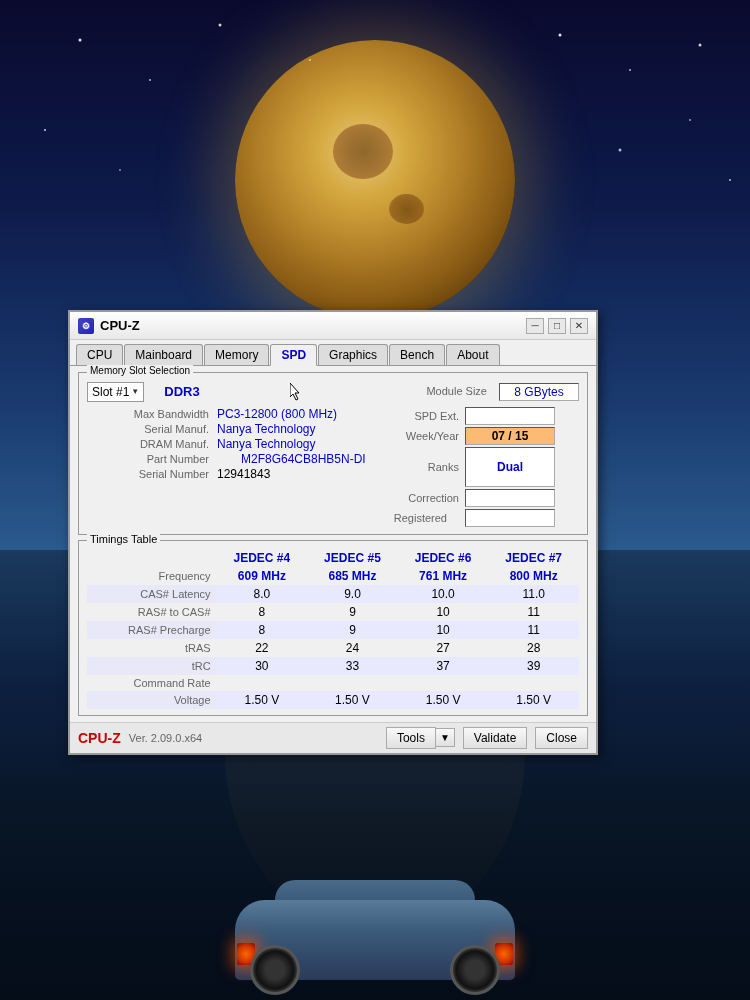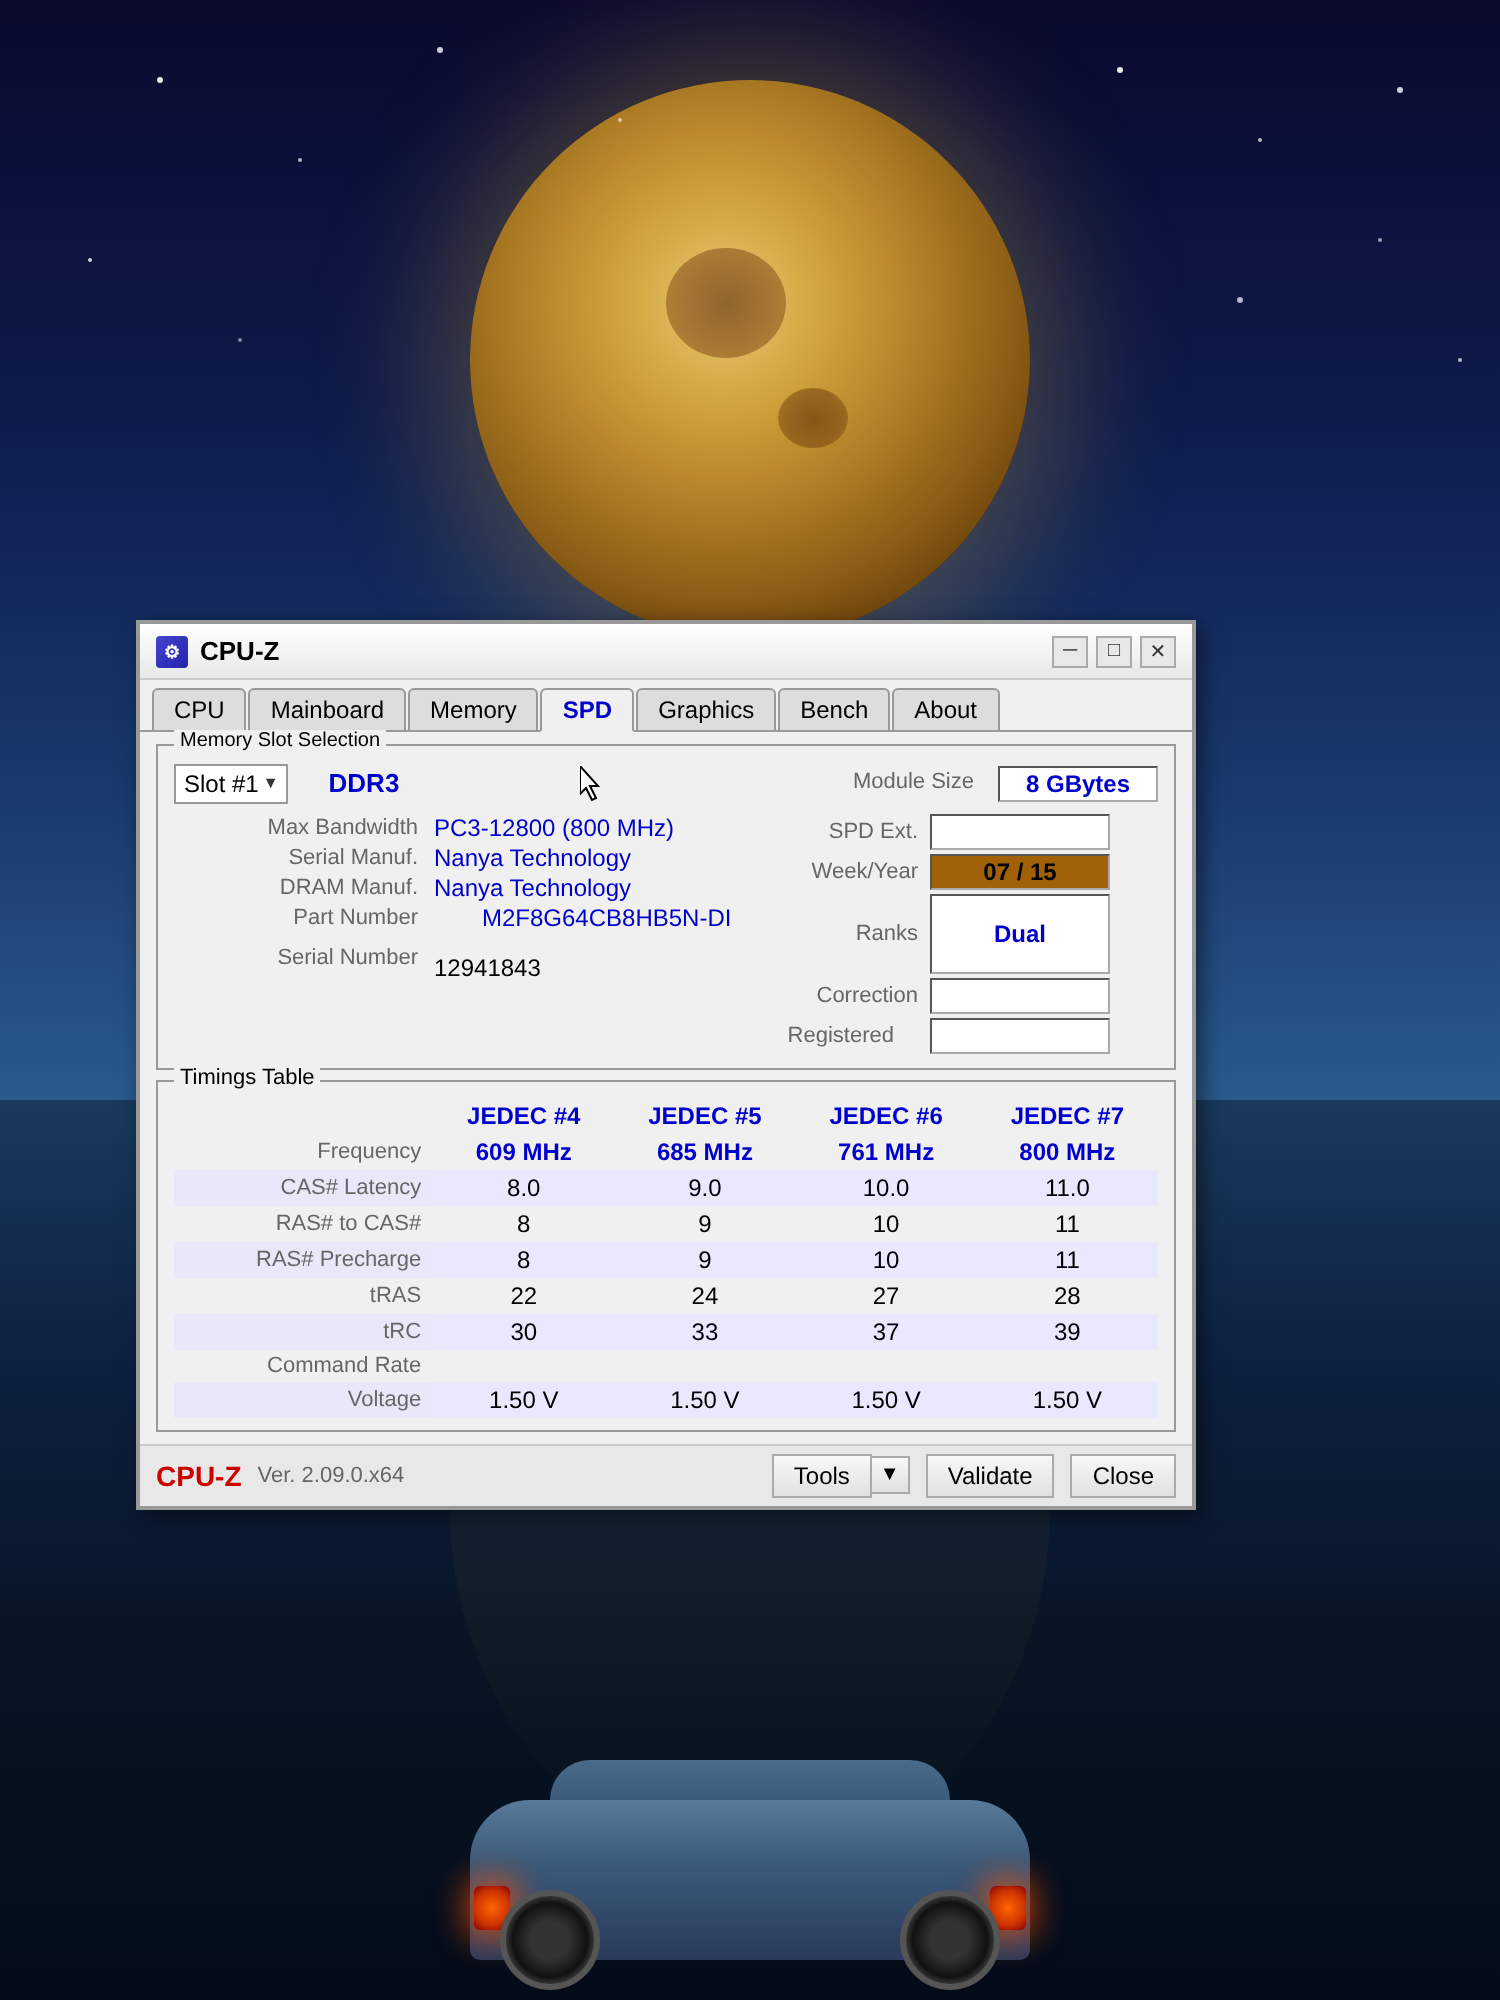--- a/index.html
+++ b/index.html
@@ -525,21 +525,21 @@
 
       <div class="slot-row">
         <div class="slot-select">
           <span>Slot #1</span>
           <span class="slot-dropdown-arrow">▼</span>
         </div>
         <span class="ddr-label">DDR3</span>
 
         <div style="flex:1; display:flex; justify-content:flex-end; align-items:center; gap:6px;">
           <span class="info-label" style="text-align:right; color:#666; font-size:11px;">Module Size</span>
-          <div class="val-box val-box-blue" style="min-width:80px; border:1px inset #aaa; background:white; padding:1px 4px; text-align:center; font-weight:700; color:#0000cc; font-size:12px;">8 GBytes</div>
+          <div class="val-box val-box-blue" style="min-width:80px; border:1px inset #aaa; background:white; padding:1px 4px; text-align:center; font-weight:400; color:#0000cc; font-size:12px;">8 GBytes</div>
         </div>
       </div>
 
       <div style="display:flex; gap:0; width:100%;">
 
         <div style="flex:1;">
 
           <div class="info-row">
             <span class="left-col">Max Bandwidth</span>
             <span class="mid-col" style="color:#0000cc; font-size:12px;">PC3-12800 (800 MHz)</span>
@@ -555,34 +555,34 @@
             <span class="mid-col" style="color:#0000cc; font-size:12px;">Nanya Technology</span>
           </div>
 
           <div class="info-row">
             <span class="left-col">Part Number</span>
             <span class="mid-col" style="color:#0000cc; font-size:12px;margin-left:24px;">M2F8G64CB8HB5N-DI</span>
           </div>
 
           <div class="info-row">
             <span class="left-col">Serial Number</span>
-            <span class="mid-col" style="color:#000; font-size:12px;margin-top:10px;">12941843</span>
+            <span class="mid-col" style="color:#000; font-size:12px;">12941843</span>
           </div>
         </div>
 
         <div style="width:200px; padding-left:6px;">
 
           <div class="info-row" style="margin-bottom:2px;">
             <span style="width:80px; text-align:right; color:#666; font-size:11px; padding-right:6px;">SPD Ext.</span>
             <div style="width:90px; height:18px; background:white; border:1px inset #aaa;"></div>
           </div>
 
           <div class="info-row" style="margin-bottom:2px;">
             <span style="width:80px; text-align:right; color:#666; font-size:11px; padding-right:6px;">Week/Year</span>
-            <div style="width:90px; background:#a16207; border:1px inset #aaa; text-align:center; font-size:12px; font-weight:600; padding:1px 4px;">07 / 15</div>
+            <div style="width:90px; background:#fdba74; border:1px inset #aaa; text-align:center; font-size:12px; font-weight:600; padding:1px 4px;">07 / 15</div>
           </div>
 
           <div class="info-row" style="margin-bottom:2px;">
             <span style="width:80px; text-align:right; color:#666; font-size:11px; padding-right:6px;">Ranks</span>
             <div style="width:90px; background:white; border:1px inset #aaa; text-align:center; font-size:12px; font-weight:600; padding:12px 4px; color:#0000cc;">Dual</div>
           </div>
 
           <div class="info-row" style="margin-bottom:2px;">
             <span style="width:80px; text-align:right; color:#666; font-size:11px; padding-right:6px;">Correction</span>
             <div style="width:90px; height:18px; background:white; border:1px inset #aaa;"></div>

